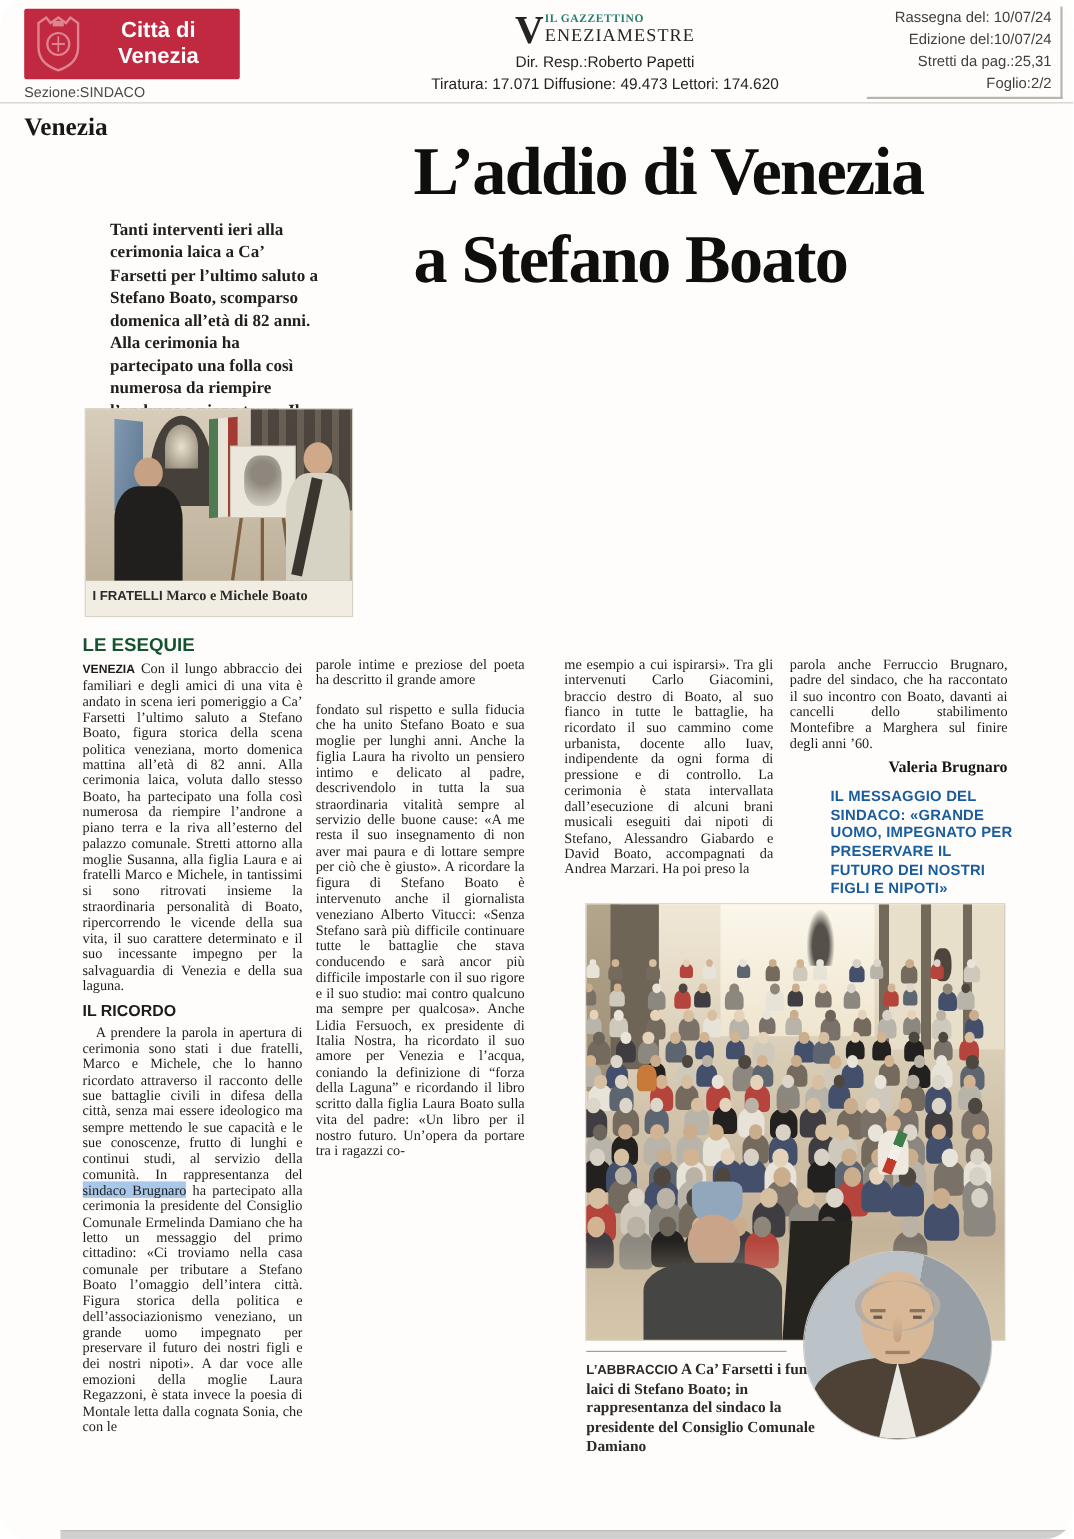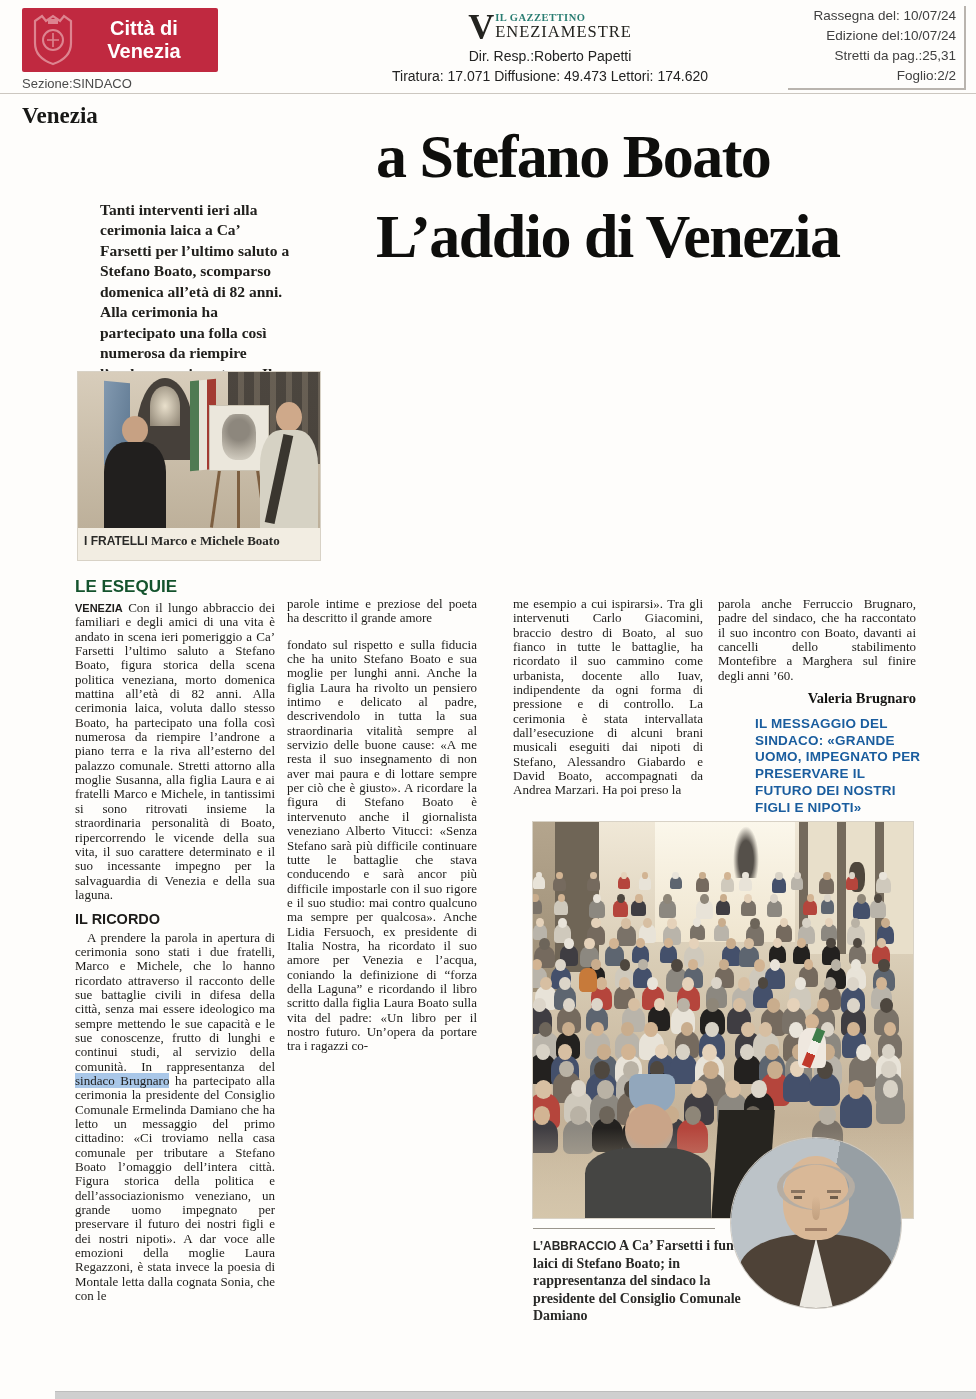--- a/index.html
+++ b/index.html
@@ -5,20 +5,21 @@
   * { box-sizing: border-box; margin: 0; padding: 0; }
   html,body { background:#ffffff; }
   #page {
     position: relative;
     width: 976px; height: 1399px;
     margin: 0 auto;
     background: #fefdfb;
     font-family: "Liberation Serif", serif;
     color: #1d1c1a;
     overflow: hidden;
+    border-radius: 26px;
   }
   
   .badge {
     position:absolute; left:22px; top:8px; width:196px; height:64px;
     background:#c02940; border-radius:2px; display:flex; align-items:center;
   }
   .badge-emblem { width:46px; height:54px; margin-left:8px; flex:0 0 auto; }
   .badge-title {
     flex:1; text-align:center; color:#fff; font-family:"Liberation Sans",sans-serif;
     font-weight:bold; font-size:20px; padding-right:6px;
@@ -239,22 +240,22 @@
         <div class="p1-body" style="left:182px; top:58px; width:58px; height:98px; background:#d6d2c4; position:absolute;"></div>
         <div style="position:absolute; left:196px; top:62px; width:10px; height:90px; background:#3a362f; transform:rotate(12deg);"></div>
       </div>
     </div>
     <div class="photo1-caption">
       <span class="cap-lead">I FRATELLI</span><span class="cap-rest"> Marco e Michele Boato</span>
     </div>
   </div>
 
   <div class="main-headline">
+    <div>L’addio di Venezia</div>
     <div>a Stefano Boato</div>
-    <div>L’addio di Venezia</div>
   </div>
 
   <div class="sec-label">LE ESEQUIE</div>
 
   <div id="col1" class="bodycol">
     <p><span class="lead-in">VENEZIA</span><span> Con il lungo abbraccio dei familiari e degli amici di una vita è andato in scena ieri pomeriggio a Ca’ Farsetti l’ultimo saluto a Stefano Boato, figura storica della scena politica veneziana, morto domenica mattina all’età di 82 anni. Alla cerimonia laica, voluta dallo stesso Boato, ha partecipato una folla così numerosa da riempire l’androne a piano terra e la riva all’esterno del palazzo comunale. Stretti attorno alla moglie Susanna, alla figlia Laura e ai fratelli Marco e Michele, in tantissimi si sono ritrovati insieme la straordinaria personalità di Boato, ripercorrendo le vicende della sua vita, il suo carattere determinato e il suo incessante impegno per la salvaguardia di Venezia e della sua laguna.</span></p>
     <div class="subsec">IL RICORDO</div>
     <p class="p-indent"><span>A prendere la parola in apertura di cerimonia sono stati i due fratelli, Marco e Michele, che lo hanno ricordato attraverso il racconto delle sue battaglie civili in difesa della città, senza mai essere ideologico ma sempre mettendo le sue capacità e le sue conoscenze, frutto di lunghi e continui studi, al servizio della comunità. In rappresentanza del </span><span class="hl">sindaco Brugnaro</span><span> ha partecipato alla cerimonia la presidente del Consiglio Comunale Ermelinda Damiano che ha letto un messaggio del primo cittadino: «Ci troviamo nella casa comunale per tributare a Stefano Boato l’omaggio dell’intera città. Figura storica della politica e dell’associazionismo veneziano, un grande uomo impegnato per preservare il futuro dei nostri figli e dei nostri nipoti». A dar voce alle emozioni della moglie Laura Regazzoni, è stata invece la poesia di Montale letta dalla cognata Sonia, che con le</span></p>
   </div>
 

